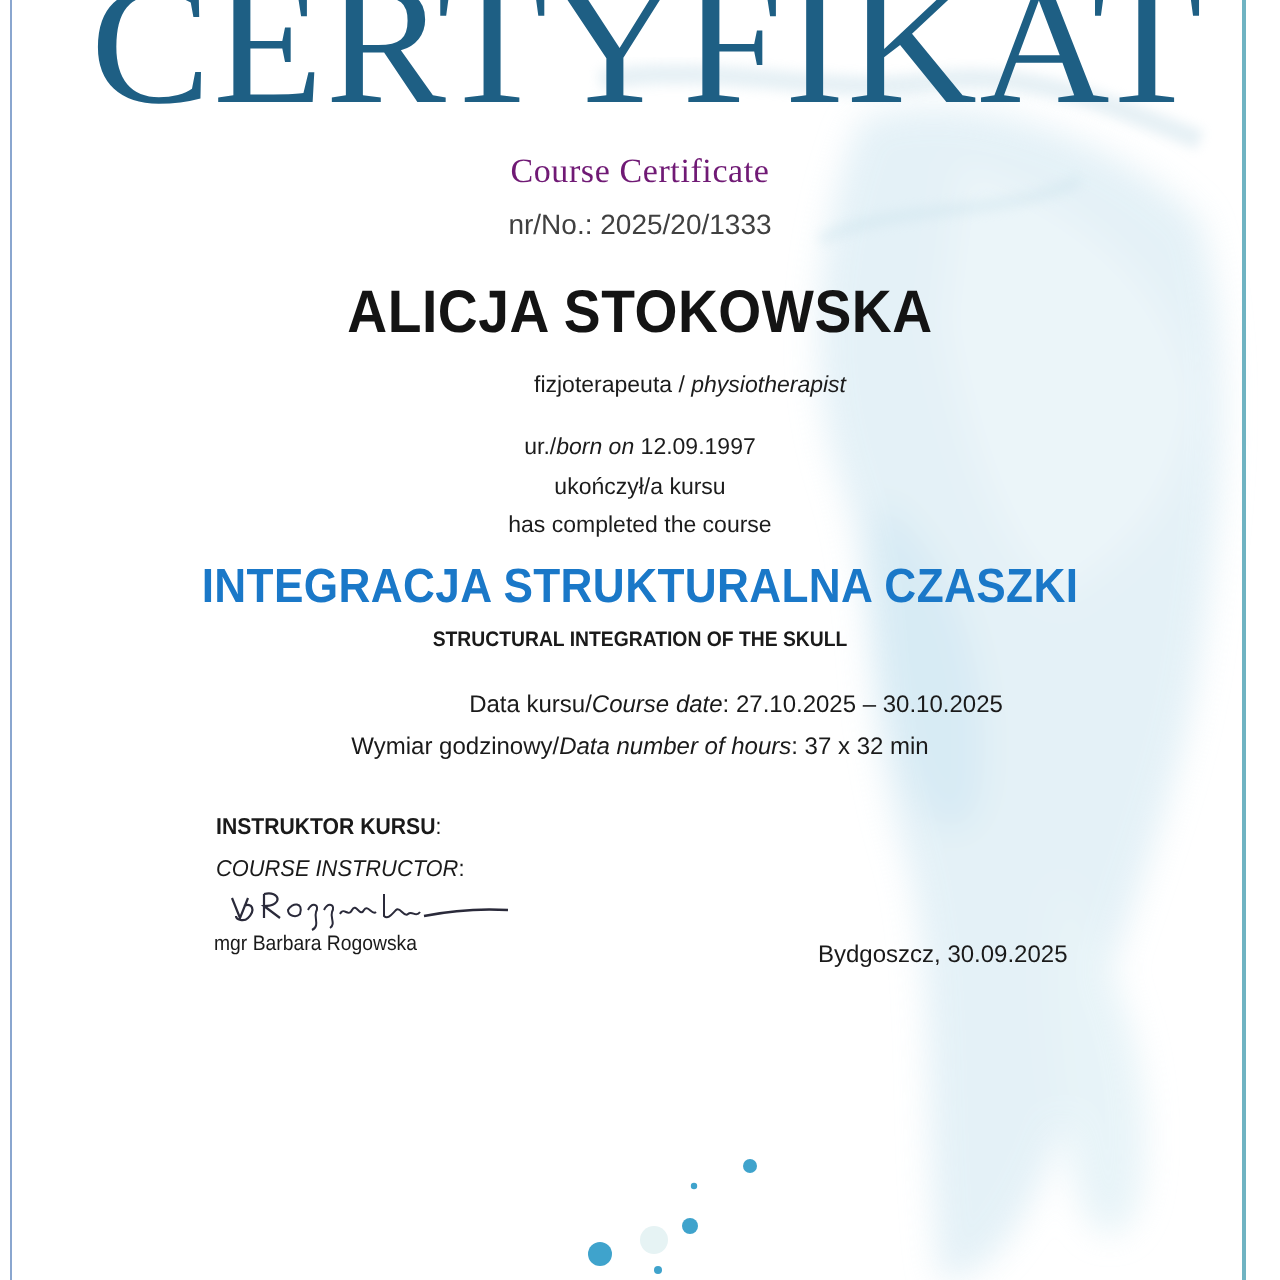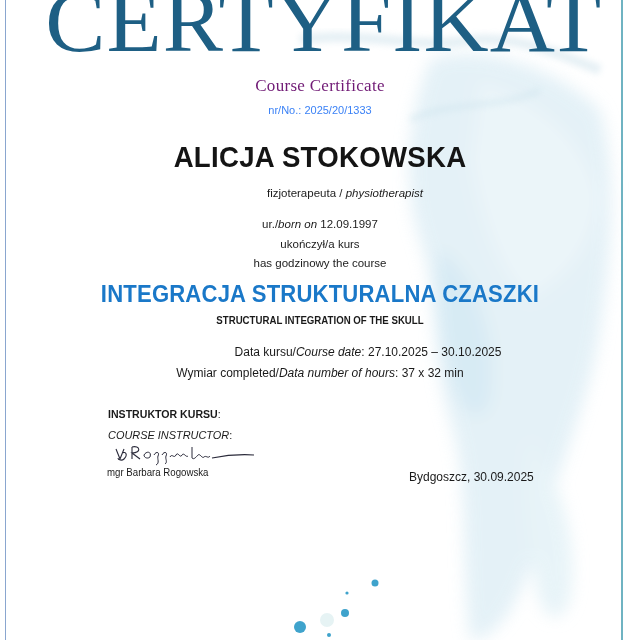--- a/index.html
+++ b/index.html
@@ -18,21 +18,21 @@
     .title {
       top: -28px; left: 58px; width: 512px; text-align: center;
       font-family: "Liberation Serif", "DejaVu Serif", serif;
       font-size: 86px; color: #1e5f84; letter-spacing: 1px; line-height: 100px;
       transform: scaleX(1.05); transform-origin: center;
     }
     .subtitle {
       top: 76px; font-family: "Liberation Serif", "DejaVu Serif", serif;
       font-size: 17px; color: #701a75; letter-spacing: 0.3px;
     }
-    .cert-no { top: 104px; font-size: 11px; color: #3b82f6; }
+    .cert-no { top: 104px; font-size: 14px; color: #404040; }
     .name { top: 140px; font-size: 30px; font-weight: bold; color: #141414; letter-spacing: 0.3px; transform: scaleX(0.92); }
     .small { font-size: 11.5px; color: #1c1c1c; }
     .profession { top: 187px; padding-left: 25px; }
     .born { top: 218px; }
     .completed-pl { top: 238px; }
     .completed-en { top: 257px; }
     .course-title { top: 280px; font-size: 24px; font-weight: bold; color: #1a78c8; transform: scaleX(0.92); letter-spacing: 0.2px; }
     .course-sub { top: 314px; font-size: 10.5px; font-weight: bold; color: #1a1a1a; transform: scaleX(0.92); }
     .course-date { top: 345px; font-size: 12px; padding-left: 48px; }
     .course-hours { top: 366px; font-size: 12px; }
@@ -76,29 +76,29 @@
   <div class="abs center subtitle">Course Certificate</div>
 
   <div class="abs center cert-no"><span>nr/No.: </span><span>2025/20/1333</span></div>
 
   <div class="abs center name">ALICJA STOKOWSKA</div>
 
   <div class="abs center small profession"><span>fizjoterapeuta / </span><i>physiotherapist</i></div>
 
   <div class="abs center small born"><span>ur./</span><i>born on</i><span> 12.09.1997</span></div>
 
-  <div class="abs center small completed-pl">ukończył/a kurs</div>
-  <div class="abs center small completed-en">has godzinowy the course</div>
+  <div class="abs center small completed-pl">ukończył/a kursu</div>
+  <div class="abs center small completed-en">has completed the course</div>
 
   <div class="abs center course-title">INTEGRACJA STRUKTURALNA CZASZKI</div>
   <div class="abs center course-sub">STRUCTURAL INTEGRATION OF THE SKULL</div>
 
   <div class="abs center course-date"><span>Data kursu/</span><i>Course date</i><span>: 27.10.2025 – 30.10.2025</span></div>
 
-  <div class="abs center course-hours"><span>Wymiar completed/</span><i>Data number of hours</i><span>: 37 x 32 min</span></div>
+  <div class="abs center course-hours"><span>Wymiar godzinowy/</span><i>Data number of hours</i><span>: 37 x 32 min</span></div>
 
   <div class="abs instr-pl"><span>INSTRUKTOR KURSU</span><span style="font-weight:normal">:</span></div>
   <div class="abs instr-en"><span>COURSE INSTRUCTOR</span><span style="font-style:normal">:</span></div>
 
   <svg class="signature" viewBox="0 0 145 24">
     <path d="M4 6 L8 16 L12 6 M10 10 C14 8 16 12 12 16 C10 18 6 17 6 15" stroke="#2a2a3a" stroke-width="1.1" fill="none"></path>
     <path d="M20 4 L20 16 M20 4 C28 2 30 10 20 10 L28 16" stroke="#2a2a3a" stroke-width="1.1" fill="none"></path>
     <path d="M32 12 C34 8 40 8 38 14 C36 16 32 15 32 12 Z" stroke="#2a2a3a" stroke-width="1" fill="none"></path>
     <path d="M42 12 C44 8 48 9 46 13 C45 16 48 20 44 22" stroke="#2a2a3a" stroke-width="1" fill="none"></path>
     <path d="M50 12 C52 8 56 9 54 13 C53 16 56 19 53 21" stroke="#2a2a3a" stroke-width="1" fill="none"></path>

